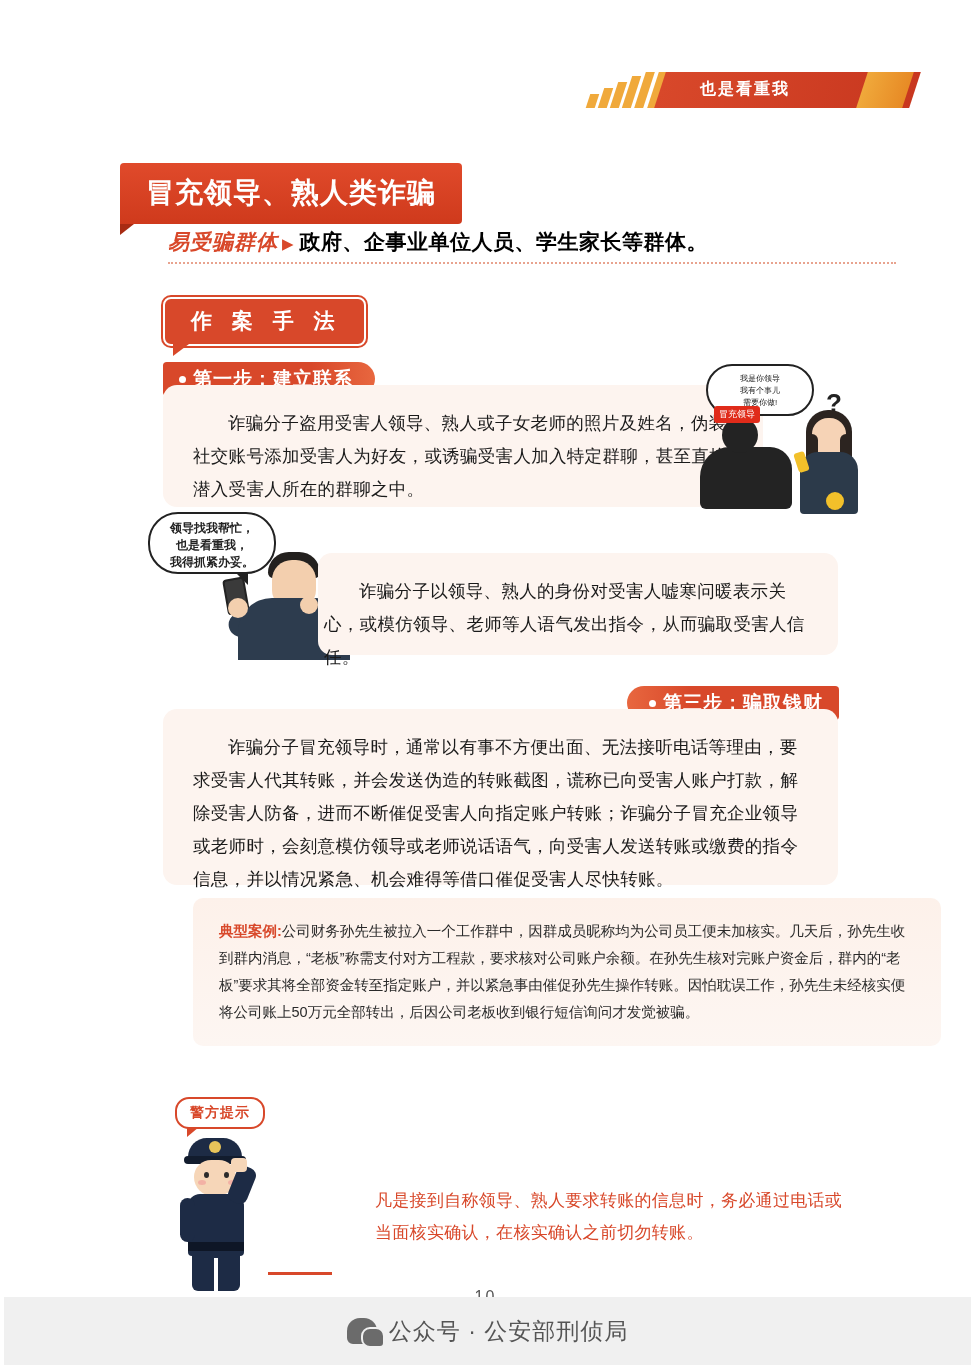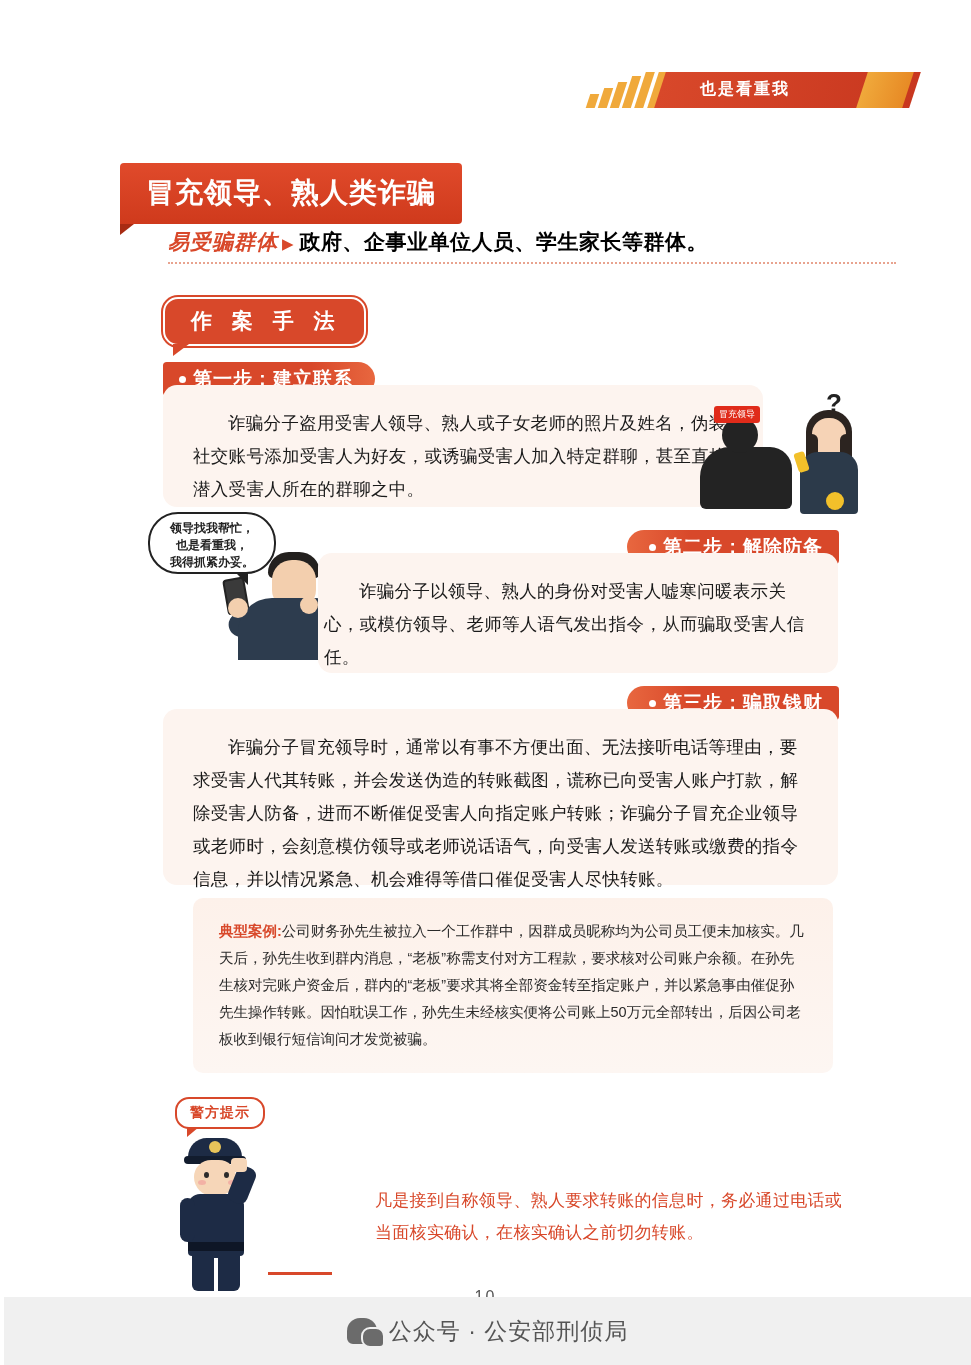--- a/index.html
+++ b/index.html
@@ -124,21 +124,21 @@
   }
   .method-pill {
     position: relative;
     display: inline-block;
     background: #d8482a;
     color: #ffffff;
     font-size: 21px;
     font-weight: bold;
     letter-spacing: 7px;
     padding: 8px 22px 9px 26px;
-    border-radius: 15px;
+    border-radius: 8px;
     border: 2px solid #ffffff;
     box-shadow: 0 0 0 2px #d8482a;
   }
   .method-pill::after {
     content: "";
     position: absolute;
     left: 8px; bottom: -12px;
     border-left: 16px solid #d8482a;
     border-bottom: 12px solid transparent;
   }
@@ -178,21 +178,21 @@
     font-size: 17.5px;
     line-height: 33px;
     letter-spacing: 0.3px;
     padding: 22px 30px 20px 30px;
   }
   .panel p { text-indent: 2em; }
 
   .case-panel {
     position: absolute;
     left: 193px; top: 898px;
-    width: 640px;
+    width: 748px;
     background: linear-gradient(180deg,#fdf1ea 0%, #fdf6f2 100%);
     border-radius: 10px;
     padding: 20px 26px 20px 26px;
     font-size: 14.5px;
     line-height: 27px;
     color: #2a2a2a;
   }
   .case-panel .case-label {
     color: #d8482a;
     font-weight: bold;
@@ -603,20 +603,25 @@
   </div>
 
   <div class="step-head" style="left:163px; top:362px;">
     <span class="dot"></span>
     <span>第一步 : 建立联系</span>
   </div>
   <div class="panel" style="left:163px; top:385px; width:600px; height:122px;">
     <p>诈骗分子盗用受害人领导、熟人或子女老师的照片及姓名，伪装社交账号添加受害人为好友，或诱骗受害人加入特定群聊，甚至直接潜入受害人所在的群聊之中。</p>
   </div>
 
+  <div class="bubble1">
+    <span style="white-space:pre-line">我是你领导
+我有个事儿
+需要你做!</span>
+  </div>
   <div class="qmark">?</div>
   <div class="sil-body"></div>
   <div class="sil-head"></div>
   <div class="sil-label">冒充领导</div>
   <div class="woman-hair"></div>
   <div class="woman-head"></div>
   <div class="woman-hair2"></div>
   <div class="woman-hair3"></div>
   <div class="woman-body"></div>
   <div class="woman-phone"></div>
@@ -628,25 +633,21 @@
 我得抓紧办妥。</span>
   </div>
   <div class="man-phone"></div>
   <div class="man-arm"></div>
   <div class="man-hair"></div>
   <div class="man-head"></div>
   <div class="man-body"></div>
   <div class="man-hand"></div>
   <div class="man-hand2"></div>
 
-  <div class="step-head right" style="right:132px; top:530px;">
-    <span class="dot"></span>
-    <span>第二步 : 解除防备</span>
-  </div>
-  <div class="panel" style="left:318px; top:553px; width:520px; height:120px;padding-left:6px;">
+  <div class="panel" style="left:318px; top:553px; width:520px; height:102px;padding-left:6px;">
     <p>诈骗分子以领导、熟人的身份对受害人嘘寒问暖表示关心，或模仿领导、老师等人语气发出指令，从而骗取受害人信任。</p>
   </div>
 
   <div class="step-head right" style="right:132px; top:686px;">
     <span class="dot"></span>
     <span>第三步 : 骗取钱财</span>
   </div>
   <div class="panel" style="left:163px; top:709px; width:675px; height:176px;">
     <p>诈骗分子冒充领导时，通常以有事不方便出面、无法接听电话等理由，要求受害人代其转账，并会发送伪造的转账截图，谎称已向受害人账户打款，解除受害人防备，进而不断催促受害人向指定账户转账；诈骗分子冒充企业领导或老师时，会刻意模仿领导或老师说话语气，向受害人发送转账或缴费的指令信息，并以情况紧急、机会难得等借口催促受害人尽快转账。</p>
   </div>

